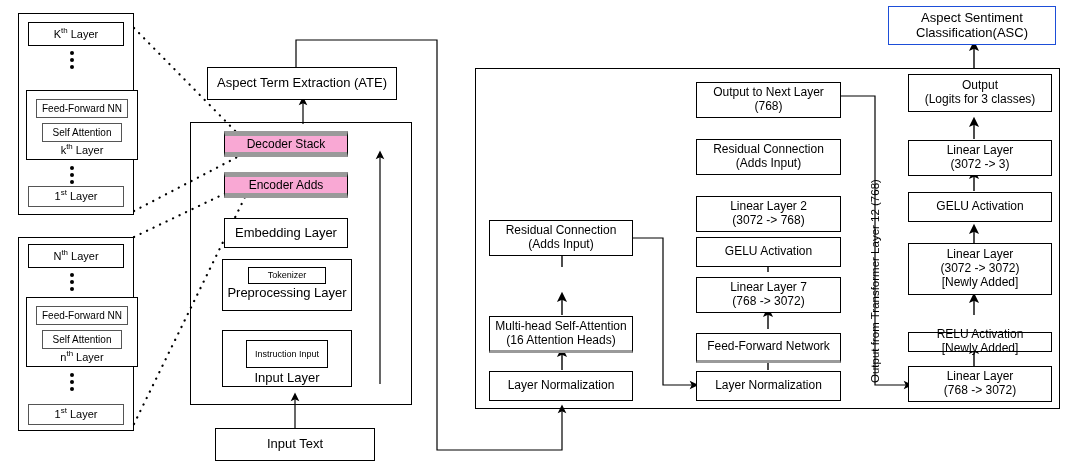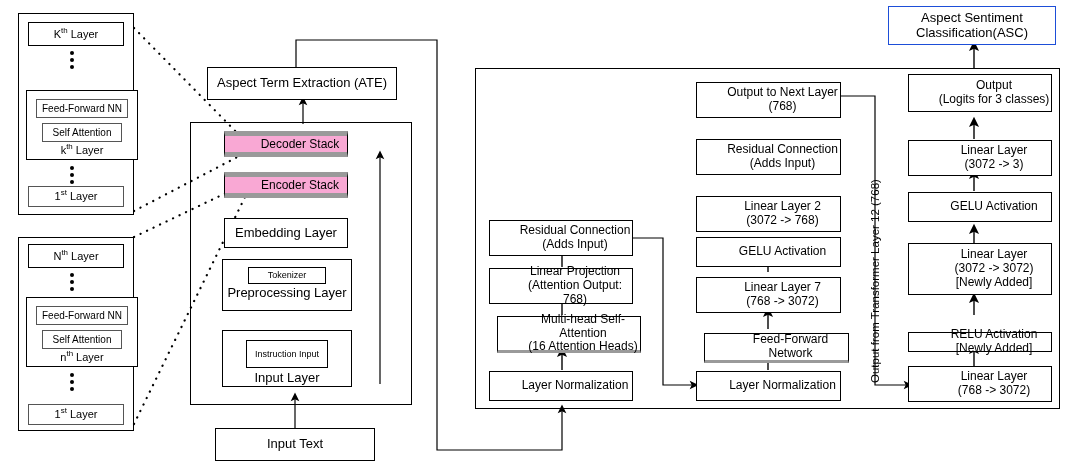--- a/index.html
+++ b/index.html
@@ -4,30 +4,30 @@
 <style>
   html,body{margin:0;padding:0;background:#ffffff;}
   body{width:1084px;height:471px;position:relative;overflow:hidden;
        font-family:"Liberation Sans","DejaVu Sans",sans-serif;color:#000;}
   #stage{position:absolute;left:0;top:0;width:1084px;height:471px;}
   .box{position:absolute;box-sizing:border-box;border:1px solid #000;background:#fff;
        display:flex;flex-direction:column;align-items:center;justify-content:center;
        text-align:center;line-height:1.15;white-space:pre-line;z-index:3;}
   .grp{position:absolute;box-sizing:border-box;border:1px solid #000;background:#fff;z-index:1;}
   .f13{font-size:13px;}
-  .f12{font-size:12px;padding-left:28px;}
+  .f12{font-size:12px;}
   .f11{font-size:11px;}
   .f10{font-size:10px;}
   .f9{font-size:9px;}
   .lbl{position:absolute;z-index:4;}
   
   .stack{position:absolute;box-sizing:border-box;border:1px solid #000;background:#f9a8d4;z-index:3;
          display:flex;align-items:center;justify-content:center;text-align:center;
          border-top:5px solid #9a9a9a;border-bottom:5px solid #9a9a9a;}
-  .shadowbot{border-bottom:3px solid #9a9a9a;margin-left:8px;}
+  .shadowbot{border-bottom:3px solid #9a9a9a;}
   svg.conn{position:absolute;left:0;top:0;width:1084px;height:471px;z-index:2;overflow:visible;}
   .rot{position:absolute;z-index:4;transform-origin:0 0;transform:rotate(-90deg);
        white-space:nowrap;font-size:11.5px;}
   sup{font-size:0.72em;vertical-align:super;line-height:0;}
 </style>
 </head>
 <body>
 
 <div id="stage">
 
@@ -135,21 +135,21 @@
   <div class="box f13" style="left:207px;top:67px;width:190px;height:33px;">
     <span>Aspect Term Extraction (ATE)</span>
   </div>
 
   <div class="grp" style="left:190px;top:122px;width:222px;height:283px;"></div>
 
   <div class="stack f12" style="left:224px;top:131px;width:124px;height:26px;">
     <span>Decoder Stack</span>
   </div>
   <div class="stack f12" style="left:224px;top:172px;width:124px;height:26px;">
-    <span>Encoder Stack</span>
+    <span>Encoder Adds</span>
   </div>
   <div class="box f13" style="left:224px;top:218px;width:124px;height:30px;">
     <span>Embedding Layer</span>
   </div>
 
   <div class="box" style="left:222px;top:259px;width:130px;height:52px;justify-content:flex-start;padding-top:7px;">
     <div class="box f9" style="position:relative;left:auto;top:auto;width:78px;height:17px;">
       <span>Tokenizer</span>
     </div>
     <div class="f13" style="margin-top:2px;">Preprocessing Layer</div>
@@ -164,24 +164,20 @@
 
   <div class="box f13" style="left:215px;top:428px;width:160px;height:33px;">
     <span>Input Text</span>
   </div>
 
   <div class="grp" style="left:475px;top:68px;width:585px;height:341px;"></div>
 
   <div class="box f12" style="left:489px;top:220px;width:144px;height:36px;">
     <span>Residual Connection</span>
     <span>(Adds Input)</span>
-  </div>
-  <div class="box f12" style="left:489px;top:268px;width:144px;height:36px;">
-    <span>Linear Projection</span>
-    <span>(Attention Output: 768)</span>
   </div>
   <div class="box f12 shadowbot" style="left:489px;top:316px;width:144px;height:37px;">
     <span>Multi-head Self-Attention</span>
     <span>(16 Attention Heads)</span>
   </div>
   <div class="box f12" style="left:489px;top:371px;width:144px;height:30px;">
     <span>Layer Normalization</span>
   </div>
 
   <div class="box f12" style="left:696px;top:82px;width:145px;height:36px;">

